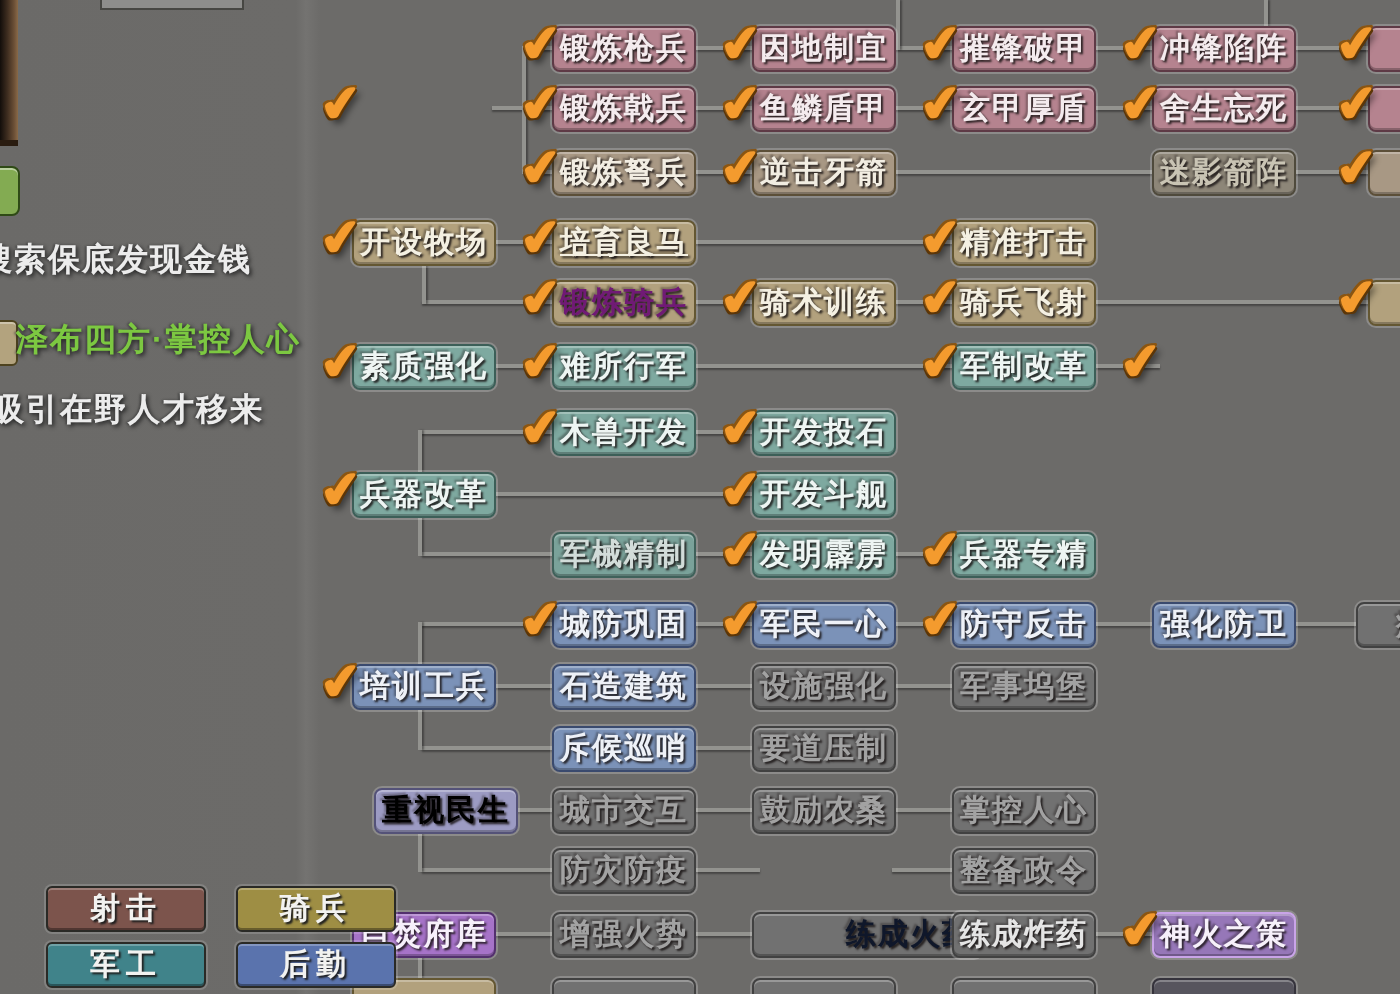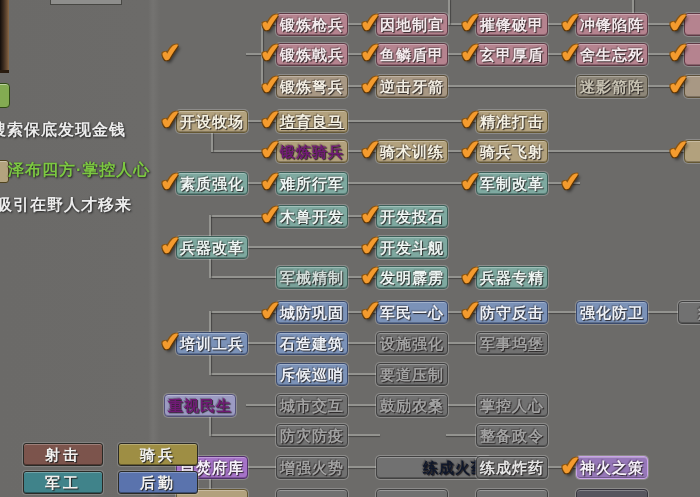--- a/index.html
+++ b/index.html
@@ -183,21 +183,21 @@
       <div class="check" style="left: 460px; top: 296px; color: rgb(244, 155, 46);">✔</div>
       <div class="node" style="left: 576px; top: 301px; width: 70px; background: rgb(123, 146, 184); border-color: rgb(58, 74, 110); color: rgb(238, 241, 247);">强化防卫</div>
       <div class="node" style="left: 678px; top: 301px; width: 70px; background: rgb(113, 113, 113); border-color: rgb(65, 65, 65); color: rgb(162, 162, 162);">疲敌</div>
       <div class="node" style="left: 176px; top: 332px; width: 70px; background: rgb(123, 146, 184); border-color: rgb(58, 74, 110); color: rgb(238, 241, 247);">培训工兵</div>
       <div class="check" style="left: 160px; top: 327px; color: rgb(244, 155, 46);">✔</div>
       <div class="node" style="left: 276px; top: 332px; width: 70px; background: rgb(123, 146, 184); border-color: rgb(58, 74, 110); color: rgb(238, 241, 247);">石造建筑</div>
       <div class="node" style="left: 376px; top: 332px; width: 70px; background: rgb(113, 113, 113); border-color: rgb(65, 65, 65); color: rgb(162, 162, 162);">设施强化</div>
       <div class="node" style="left: 476px; top: 332px; width: 70px; background: rgb(113, 113, 113); border-color: rgb(65, 65, 65); color: rgb(162, 162, 162);">军事坞堡</div>
       <div class="node" style="left: 276px; top: 363px; width: 70px; background: rgb(123, 146, 184); border-color: rgb(58, 74, 110); color: rgb(238, 241, 247);">斥候巡哨</div>
       <div class="node" style="left: 376px; top: 363px; width: 70px; background: rgb(113, 113, 113); border-color: rgb(65, 65, 65); color: rgb(162, 162, 162);">要道压制</div>
-      <div class="node" style="left: 164px; top: 394px; width: 70px; background: rgb(156, 155, 195); border-color: rgb(84, 82, 120); color: #701a75;">重视民生</div>
+      <div class="node" style="left: 187px; top: 394px; width: 70px; background: rgb(156, 155, 195); border-color: rgb(84, 82, 120); color: #000000;">重视民生</div>
       <div class="node" style="left: 276px; top: 394px; width: 70px; background: rgb(113, 113, 113); border-color: rgb(65, 65, 65); color: rgb(162, 162, 162);">城市交互</div>
       <div class="node" style="left: 376px; top: 394px; width: 70px; background: rgb(113, 113, 113); border-color: rgb(65, 65, 65); color: rgb(162, 162, 162);">鼓励农桑</div>
       <div class="node" style="left: 476px; top: 394px; width: 70px; background: rgb(113, 113, 113); border-color: rgb(65, 65, 65); color: rgb(162, 162, 162);">掌控人心</div>
       <div class="node" style="left: 276px; top: 424px; width: 70px; background: rgb(113, 113, 113); border-color: rgb(65, 65, 65); color: rgb(162, 162, 162);">防灾防疫</div>
       <div class="node" style="left: 476px; top: 424px; width: 70px; background: rgb(113, 113, 113); border-color: rgb(65, 65, 65); color: rgb(162, 162, 162);">整备政令</div>
       <div class="node" style="left: 176px; top: 456px; width: 70px; background: rgb(166, 115, 200); border-color: rgb(83, 48, 110); color: rgb(246, 240, 250);">自焚府库</div>
       <div class="node" style="left: 276px; top: 456px; width: 70px; background: rgb(113, 113, 113); border-color: rgb(65, 65, 65); color: rgb(162, 162, 162);">增强火势</div>
       <div class="node" style="left: 376px; top: 456px; width: 70px; background: rgb(113, 113, 113); border-color: rgb(65, 65, 65); color: #0f172a; padding-left: 43px;">练成火药</div>
       <div class="node" style="left: 476px; top: 456px; width: 70px; background: rgb(113, 113, 113); border-color: rgb(65, 65, 65); color: #e5e5e5;">练成炸药</div>
       <div class="node" style="left: 576px; top: 456px; width: 70px; background: rgb(150, 119, 184); border-color: rgb(201, 164, 232); color: rgb(246, 240, 250);">神火之策</div>

